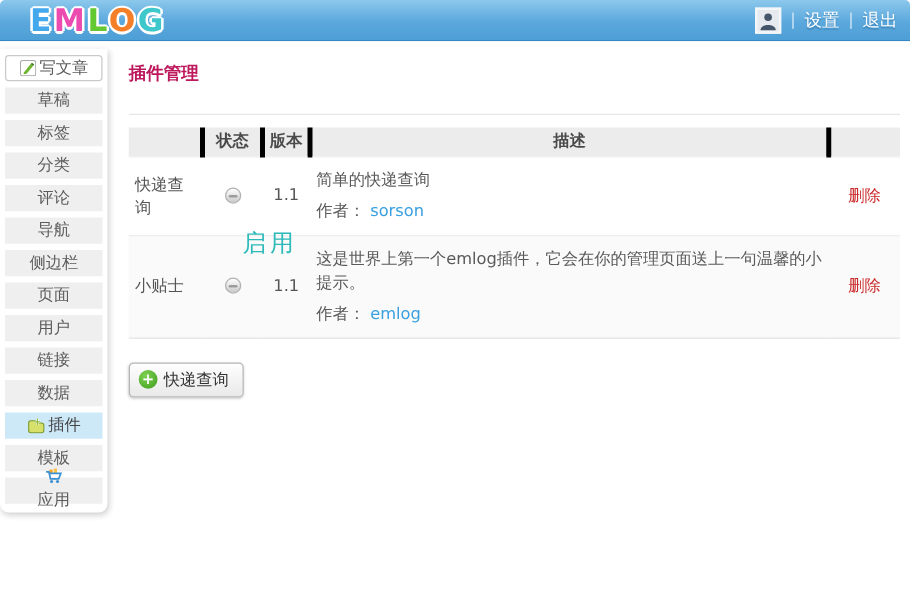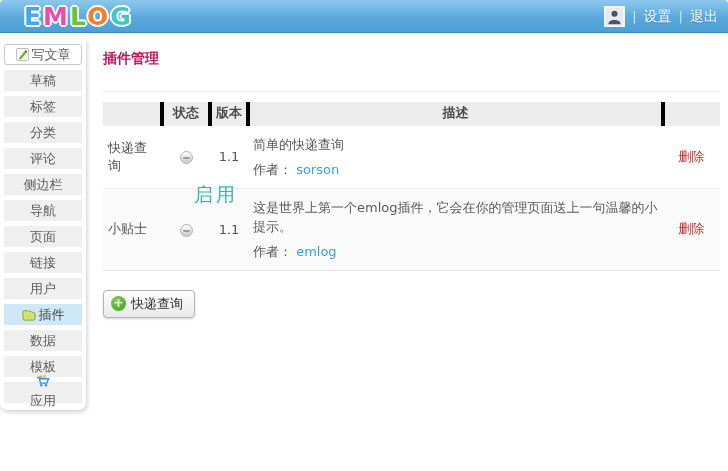--- a/index.html
+++ b/index.html
@@ -135,45 +135,45 @@
   <div class="side-item">
       <span>标签</span>
     </div>
   <div class="side-item">
       <span>分类</span>
     </div>
   <div class="side-item">
       <span>评论</span>
     </div>
   <div class="side-item">
+      <span>导航</span>
+    </div>
+  <div class="side-item">
       <span>侧边栏</span>
     </div>
   <div class="side-item">
-      <span>导航</span>
-    </div>
-  <div class="side-item">
       <span>页面</span>
     </div>
   <div class="side-item">
+      <span>用户</span>
+    </div>
+  <div class="side-item">
       <span>链接</span>
     </div>
   <div class="side-item">
-      <span>用户</span>
+      <span>数据</span>
     </div>
   <div class="side-item active">
     <svg width="14" height="13" viewBox="0 0 16 15">
       <path d="M1 5 Q1 3 3 3 L7 3 L8 5 L13 5 Q15 5 15 7 L15 12 Q15 14 13 14 L3 14 Q1 14 1 12 Z" fill="#d6e06a" stroke="#7a9a2e" stroke-width="1"></path>
       <path d="M9 1 L9 7 M6.5 4 L11.5 4" stroke="#fdfdf4" stroke-width="2.2" fill="none"></path>
       <path d="M9 1 L9 7 M6.5 4 L11.5 4" stroke="#8cb83a" stroke-width="1.1" fill="none"></path>
     </svg>
     <span>插件</span>
   </div>
-  <div class="side-item">
-      <span>数据</span>
-    </div>
   <div class="side-item">
       <span>模板</span>
     </div>
   <div class="side-item">
     <svg width="14" height="13" viewBox="0 0 16 15">
       <rect x="4" y="2" width="3" height="4" fill="#f5a623"></rect>
       <rect x="8" y="1" width="3" height="5" fill="#f8c14a"></rect>
       <path d="M1 4 L3.5 4 L5 10.5 L12.5 10.5 L14.5 5.5 L4 5.5" fill="none" stroke="#3a8fd0" stroke-width="1.6"></path>
       <circle cx="6" cy="13" r="1.4" fill="#3a8fd0"></circle>
       <circle cx="11.5" cy="13" r="1.4" fill="#3a8fd0"></circle>

